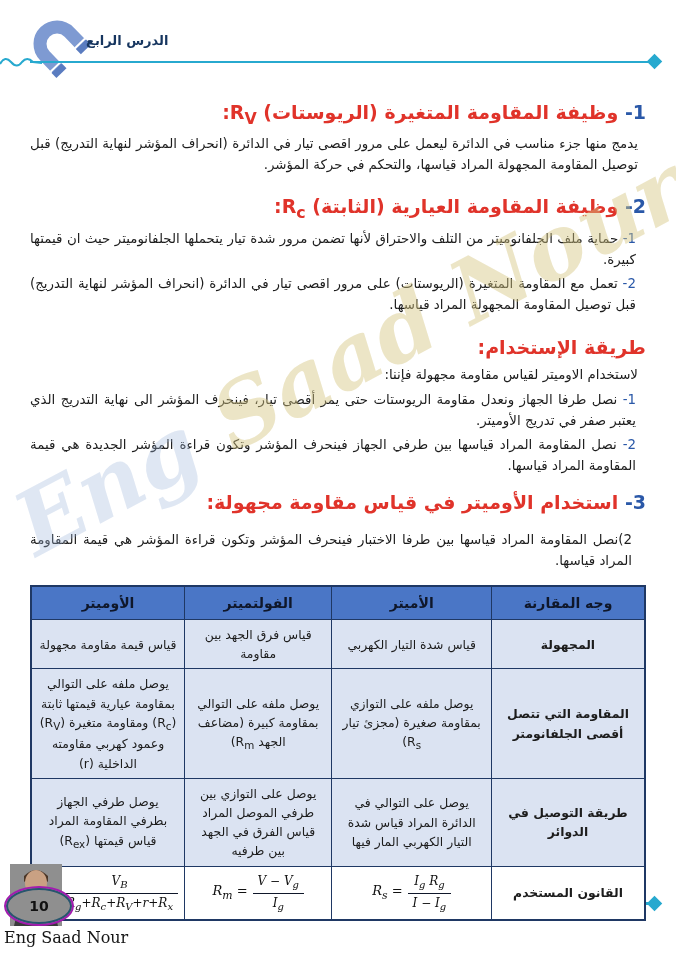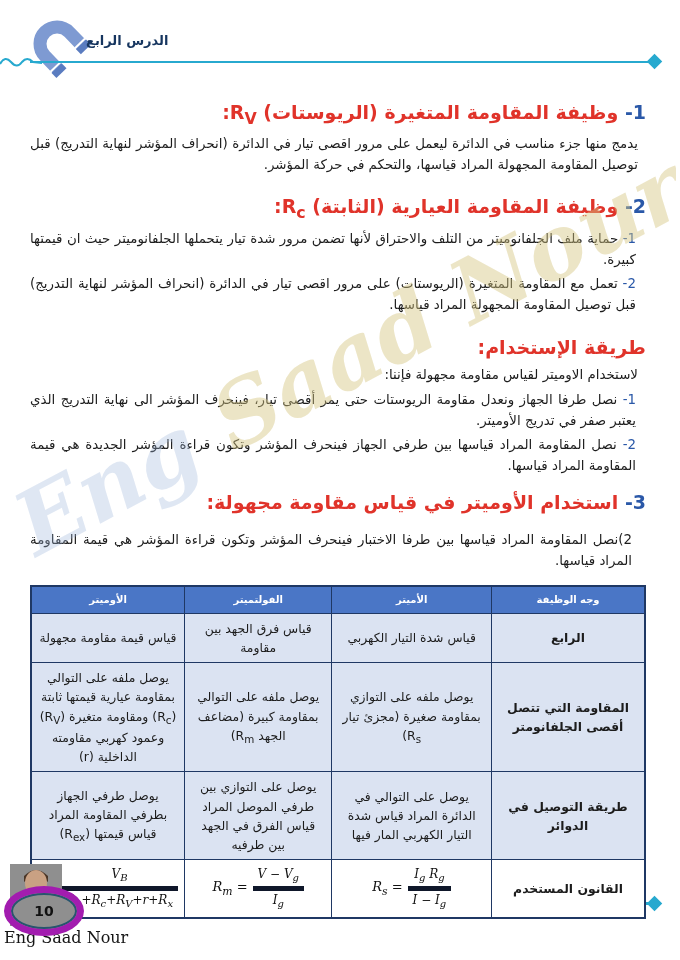--- a/index.html
+++ b/index.html
@@ -25,46 +25,46 @@
   .para{margin:0 8px 10px 0;text-align:justify;text-align-last:right;}
   .nlist{margin:0 10px 10px 0;}
   .nitem{margin:3px 0 1px 0;text-align:justify;text-align-last:right;}
   .nitem .num{color:#2a58a8;}
   .gap-s{height:6px;} .gap-m{height:10px;}
   .plain-item{margin:0 14px 14px 0;text-align:justify;text-align-last:right;}
 
   
   table.cmp{border-collapse:collapse;width:100%;margin-top:10px;border:2.5px solid #1f3864;
             direction:rtl;}
-  table.cmp th{background:#4a76c6;color:#ffffff;font-size:10px;font-weight:bold;
+  table.cmp th{background:#4a76c6;color:#0f172a;font-size:14px;font-weight:bold;
                border:1.5px solid #1f3864;padding:5px 4px;text-align:center;}
   table.cmp td{background:#dbe3f2;font-size:12.4px;border:1.5px solid #1f3864;
                padding:5px 6px;text-align:center;vertical-align:middle;line-height:1.55;}
   table.cmp td.rowlabel{font-weight:bold;}
   table.cmp tr.law-row td{background:#ffffff;}
   .col-cmp{width:25%;} .col-amm{width:26%;} .col-volt{width:24%;} .col-ohm{width:25%;}
 
   
   .formula{direction:ltr;display:inline-flex;align-items:center;gap:5px;
            font-family:"DejaVu Serif",serif;font-style:italic;font-size:13px;color:#111;}
   .frac{display:inline-flex;flex-direction:column;text-align:center;font-size:12px;}
-  .frac .fnum{padding:0 5px;border-bottom:5px solid #0f172a;}
+  .frac .fnum{padding:0 5px;border-bottom:1px solid #0f172a;}
   .frac .fden{padding:0 5px;}
 
   
   .watermark{position:absolute;left:22px;top:478px;transform:rotate(-28deg);
              transform-origin:0 50%;white-space:nowrap;z-index:3;pointer-events:none;
              font-family:"DejaVu Serif",serif;font-style:italic;font-size:88px;font-weight:bold;}
   .wm-blue{color:rgba(158,182,218,0.33);}
   .wm-yellow{color:rgba(213,198,128,0.45);}
 
   
   .portrait{position:absolute;left:10px;top:864px;z-index:2;}
   .page-badge{position:absolute;left:4px;top:886px;width:66px;height:36px;background:#8f8f8f;
-              border:7px solid #a21caf;border-radius:50%;box-shadow:inset 0 0 0 2px #27556e;
+              border:2px solid #a21caf;border-radius:50%;box-shadow:inset 0 0 0 2px #27556e;
               display:flex;align-items:center;justify-content:center;z-index:3;}
   .page-badge span{font-size:14px;font-weight:bold;color:#111;}
   .signature{position:absolute;left:4px;top:928px;font-family:"DejaVu Serif",serif;
              font-size:16px;color:#151515;z-index:2;}
 </style>
 </head>
 <body>
 
 <div class="page">
 
@@ -131,27 +131,27 @@
 
     <table class="cmp">
       <colgroup>
           <col class="col-cmp">
           <col class="col-amm">
           <col class="col-volt">
           <col class="col-ohm">
         </colgroup>
       <tbody>
           <tr>
-        <th>وجه الوظيفة</th>
+        <th>وجه المقارنة</th>
         <th>الأميتر</th>
         <th>الفولتميتر</th>
         <th>الأوميتر</th>
       </tr>
       <tr>
-        <td class="rowlabel">الرابع</td>
+        <td class="rowlabel">المجهولة</td>
         <td>قياس شدة التيار الكهربي</td>
         <td>قياس فرق الجهد بين مقاومة</td>
         <td>قياس قيمة مقاومة مجهولة</td>
       </tr>
       <tr>
         <td class="rowlabel">المقاومة التي تتصل أقصى الجلفانومتر</td>
         <td>يوصل ملفه على التوازي بمقاومة صغيرة (مجزئ تيار R<sub>s</sub>)</td>
         <td>يوصل ملفه على التوالي بمقاومة كبيرة (مضاعف الجهد R<sub>m</sub>)</td>
         <td>يوصل ملفه على التوالي بمقاومة عيارية قيمتها ثابتة (R<sub>c</sub>) ومقاومة متغيرة (R<sub>V</sub>) وعمود كهربي مقاومته الداخلية (r)</td>
       </tr>

